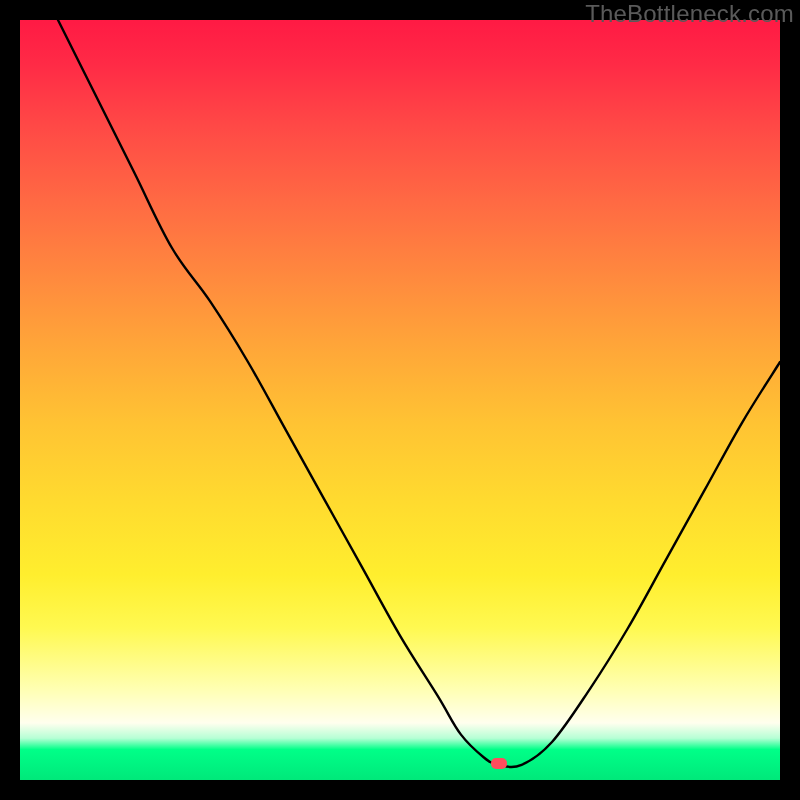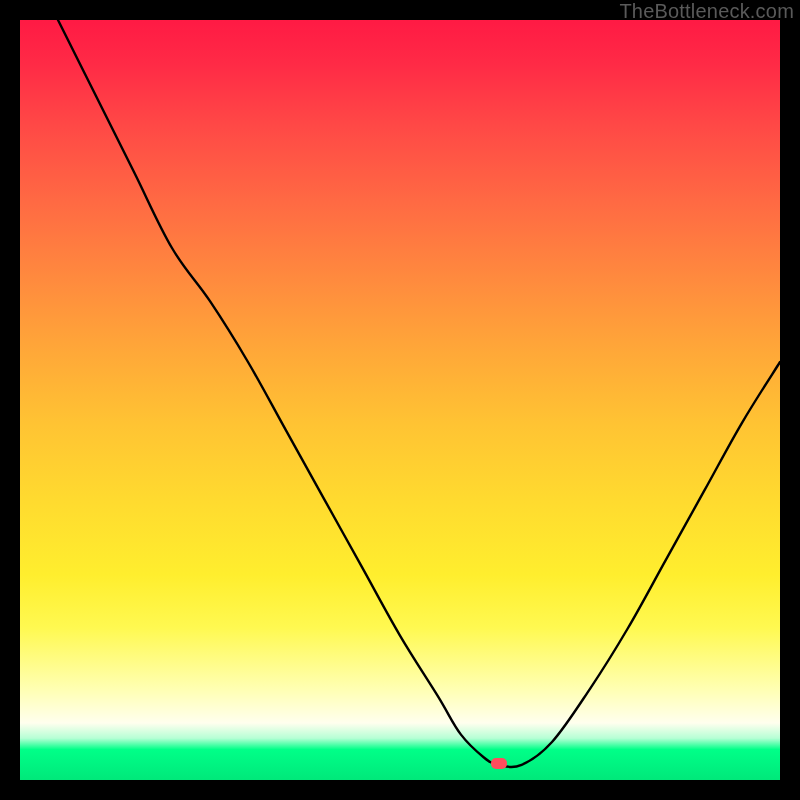--- a/index.html
+++ b/index.html
@@ -57,21 +57,21 @@
     position: absolute;
     width: 16px;
     height: 11px;
     background: #ff4d5d;
     border-radius: 5px / 5px;
   }
   .watermark {
     position: absolute;
     top: 0;
     right: 6px;
-    font-size: 20px;
+    font-size: 24px;
     font-weight: 500;
     color: #5a5a5a;
     letter-spacing: 0.2px;
     text-align: center;
   }
 </style>
 </head>
 <body>
 
 <div class="frame">

